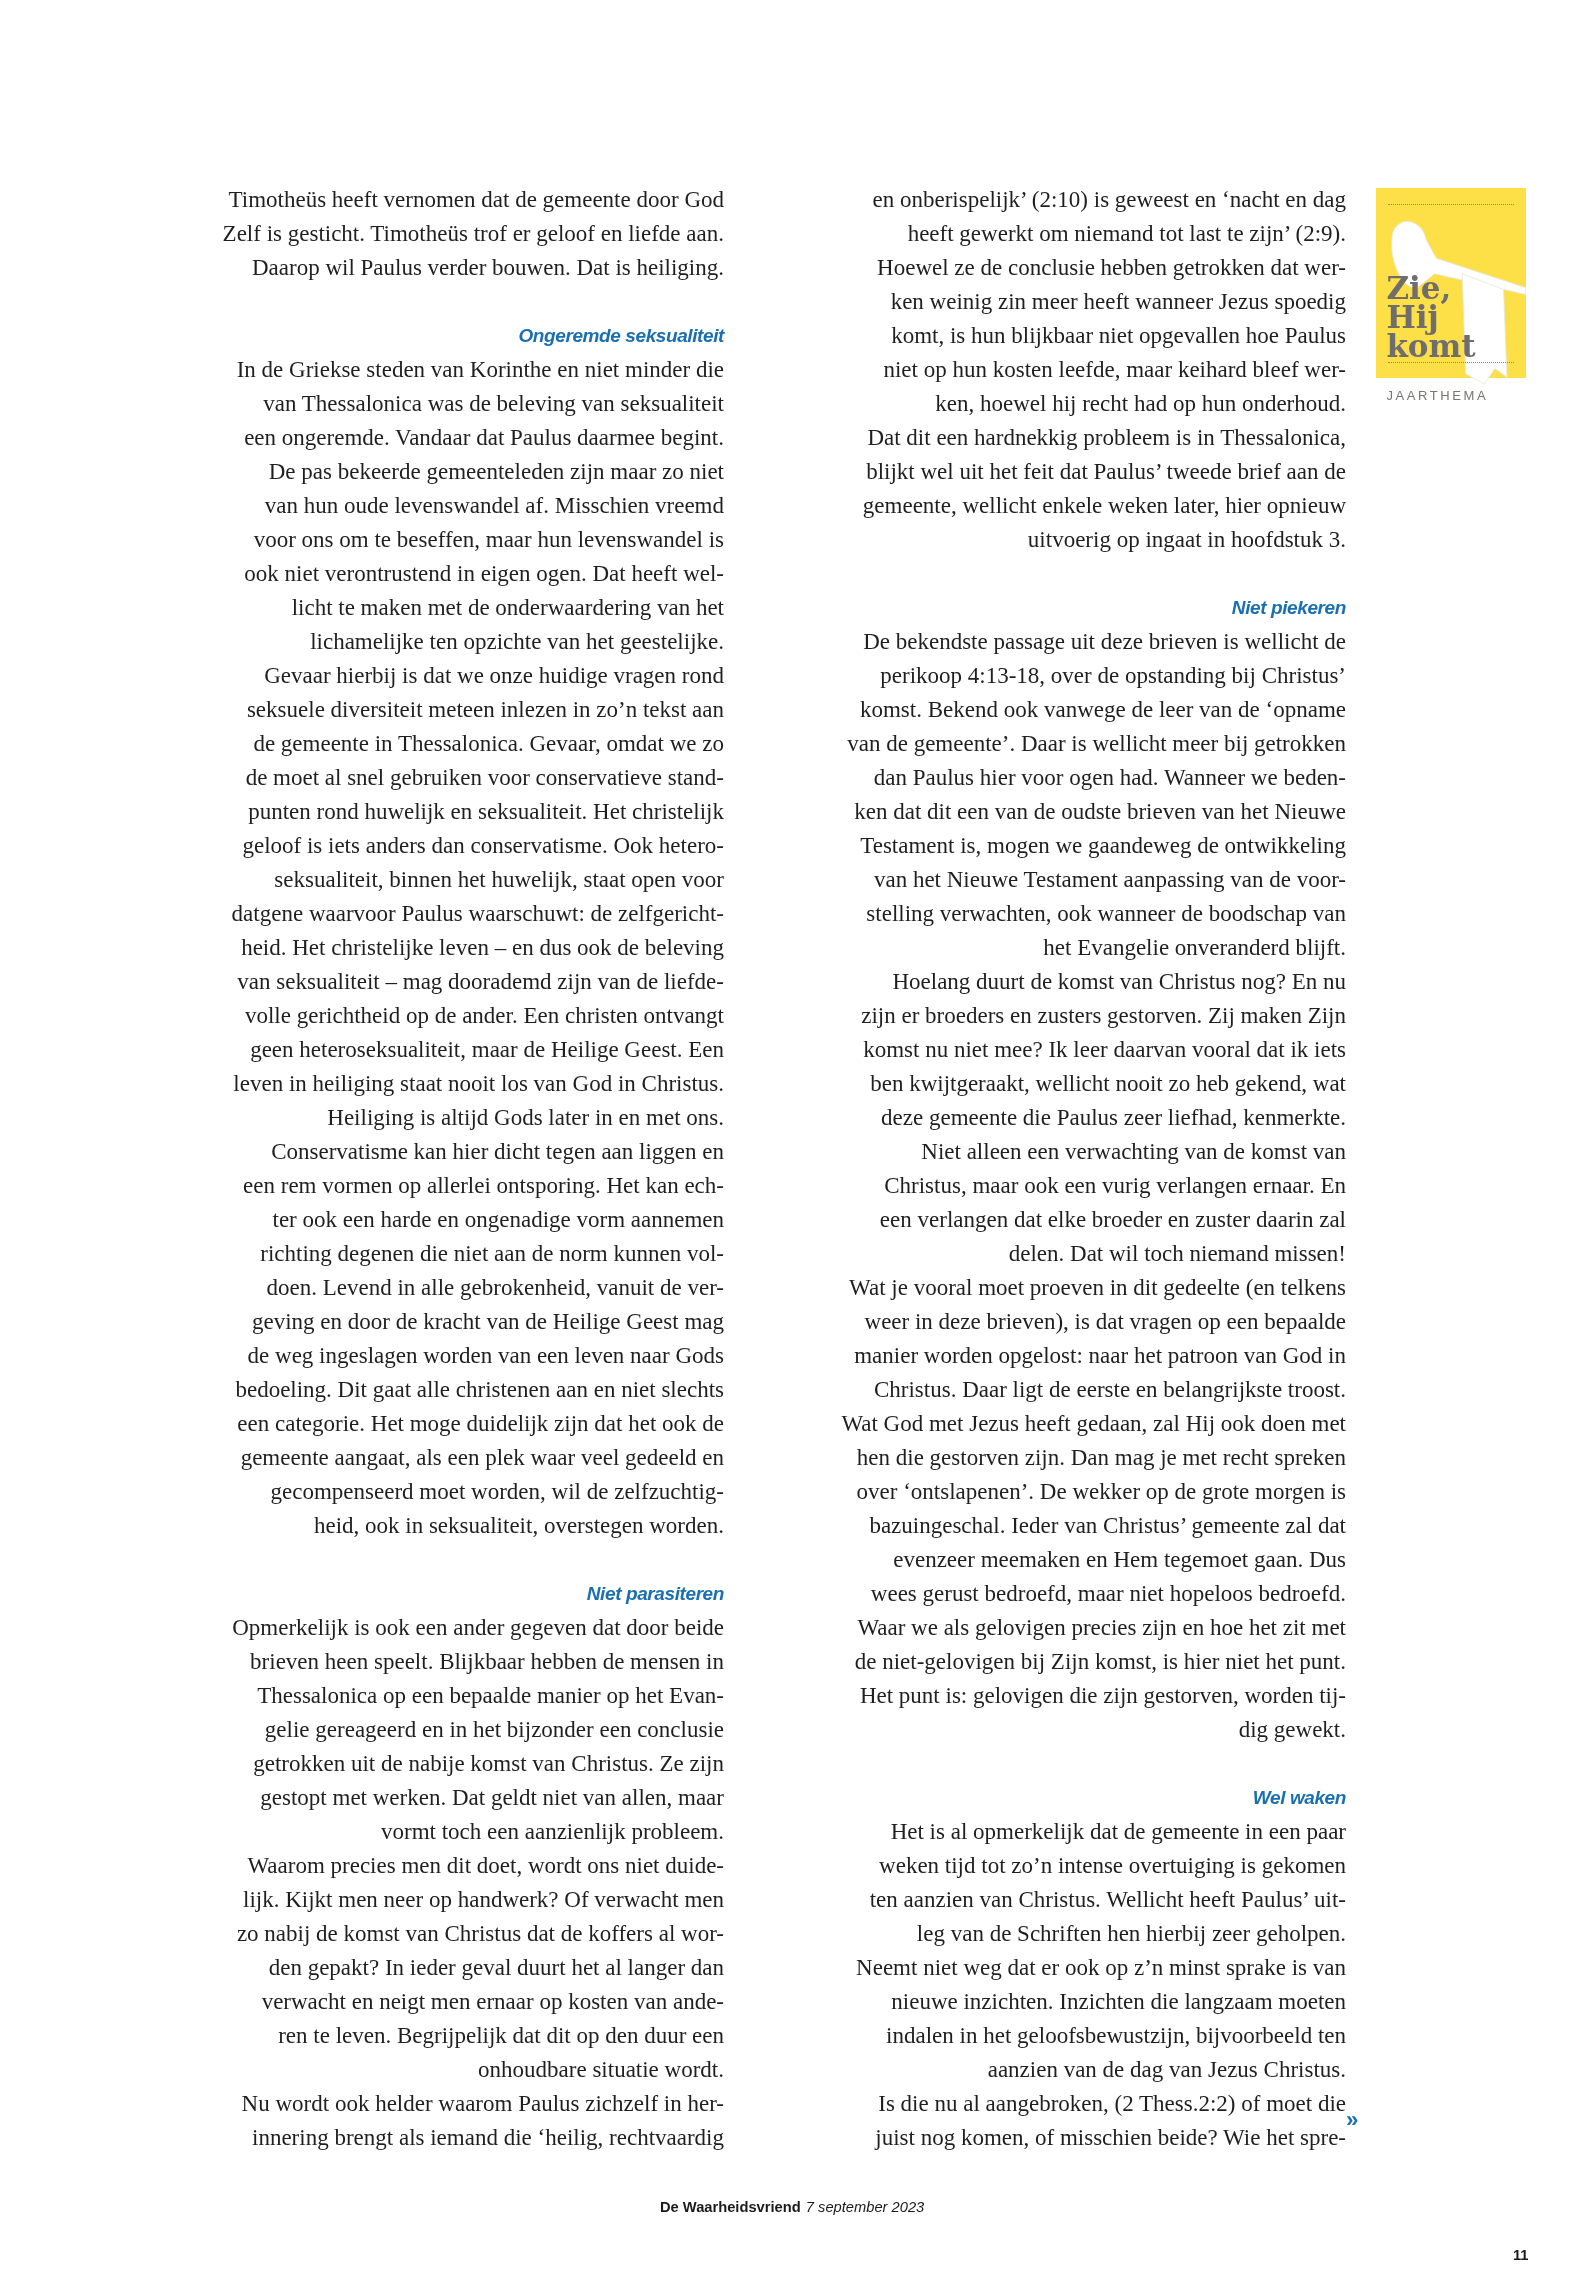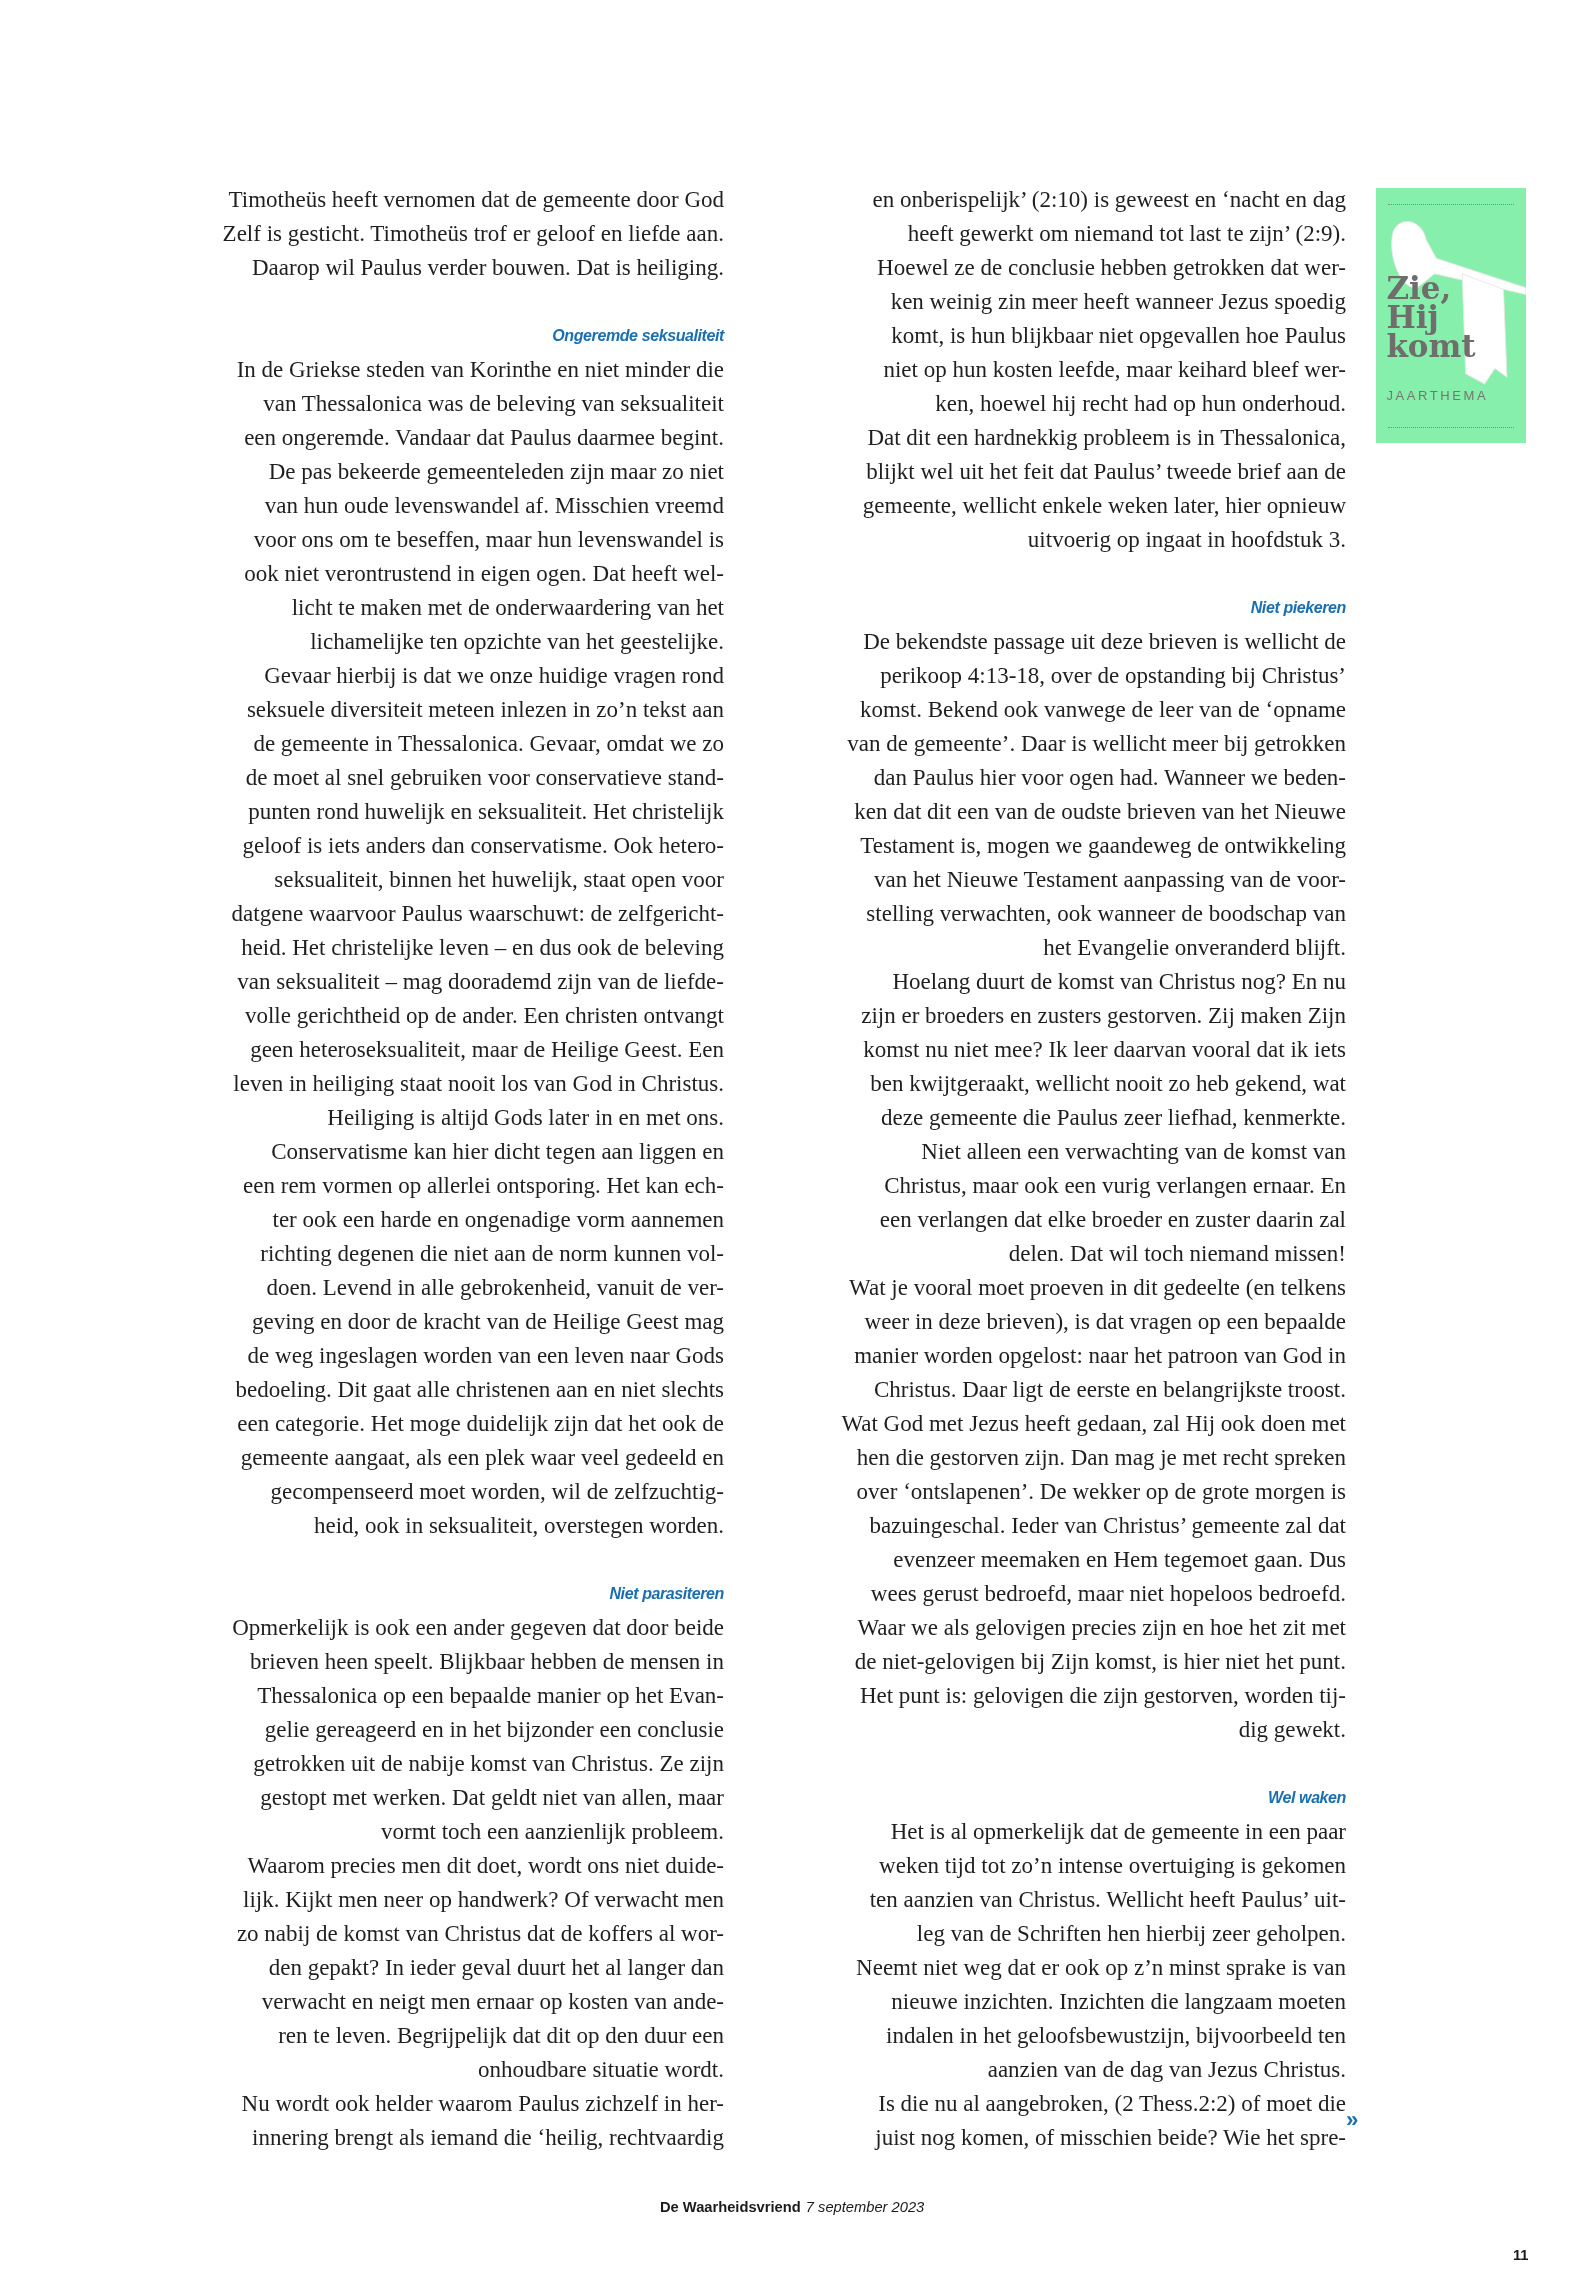--- a/index.html
+++ b/index.html
@@ -2,22 +2,22 @@
 <html style="font-size:14px"><head>
 <meta charset="utf-8">
 <style>
   html, body { margin: 0; padding: 0; background: #ffffff; }
   body { width: 1592px; height: 2295px; position: relative; overflow: hidden; }
   .col { position: absolute; top: 183px; font-family: "Liberation Serif", "DejaVu Serif", serif; font-size: 23px; line-height: 34px; color: #1f1f1f; text-align: right; }
   .col-left { left: 154px; width: 570px; }
   .col-right { left: 768px; width: 578px; }
   .ln { display: block; white-space: nowrap; }
   .gap { display: block; height: 34px; }
-  .head { display: block; font-family: "Liberation Sans", "DejaVu Sans", sans-serif; font-style: italic; font-weight: bold; color: #1a6fb0; font-size: 16px; line-height: 34px; letter-spacing: -0.4px; }
-  .theme { position: absolute; left: 1376px; top: 188px; width: 150px; height: 255px; background: #86efac; }
+  .head { display: block; font-family: "Liberation Sans", "DejaVu Sans", sans-serif; font-style: italic; font-weight: bold; color: #1a6fb0; font-size: 19px; line-height: 34px; letter-spacing: -0.4px; }
+  .theme { position: absolute; left: 1376px; top: 188px; width: 150px; height: 190px; background: #fde047; }
   .theme .dots { position: absolute; left: 12px; right: 12px; height: 0; border-top: 1.7px dotted #8b8780; }
   .theme .dots.top { top: 15.5px; }
   .theme .dots.bottom { bottom: 15.5px; }
   .theme svg { position: absolute; left: 0; top: 17.3px; }
   .theme .title { position: absolute; left: 10.4px; top: 86px; font-family: "DejaVu Serif", "Liberation Serif", serif; font-weight: bold; font-size: 31px; line-height: 29px; color: #6f6e6d; }
   .theme .sub { position: absolute; left: 10.4px; top: 200px; font-family: "Liberation Sans", "DejaVu Sans", sans-serif; font-size: 13px; letter-spacing: 2.6px; color: #77756f; }
   .cont { position: absolute; left: 1346px; top: 2107px; color: #1a6fb0; font-family: "Liberation Sans", sans-serif; font-weight: bold; font-size: 22.4px; }
   .footer { position: absolute; top: 2199px; left: 0; width: 1592px; font-family: "Liberation Sans", "DejaVu Sans", sans-serif; font-size: 14.7px; color: #1a1a1a; }
   .footer .pub { position: absolute; left: 660px; font-weight: bold; }
   .footer .date { font-style: italic; font-weight: normal; margin-left: 5.2px; }

